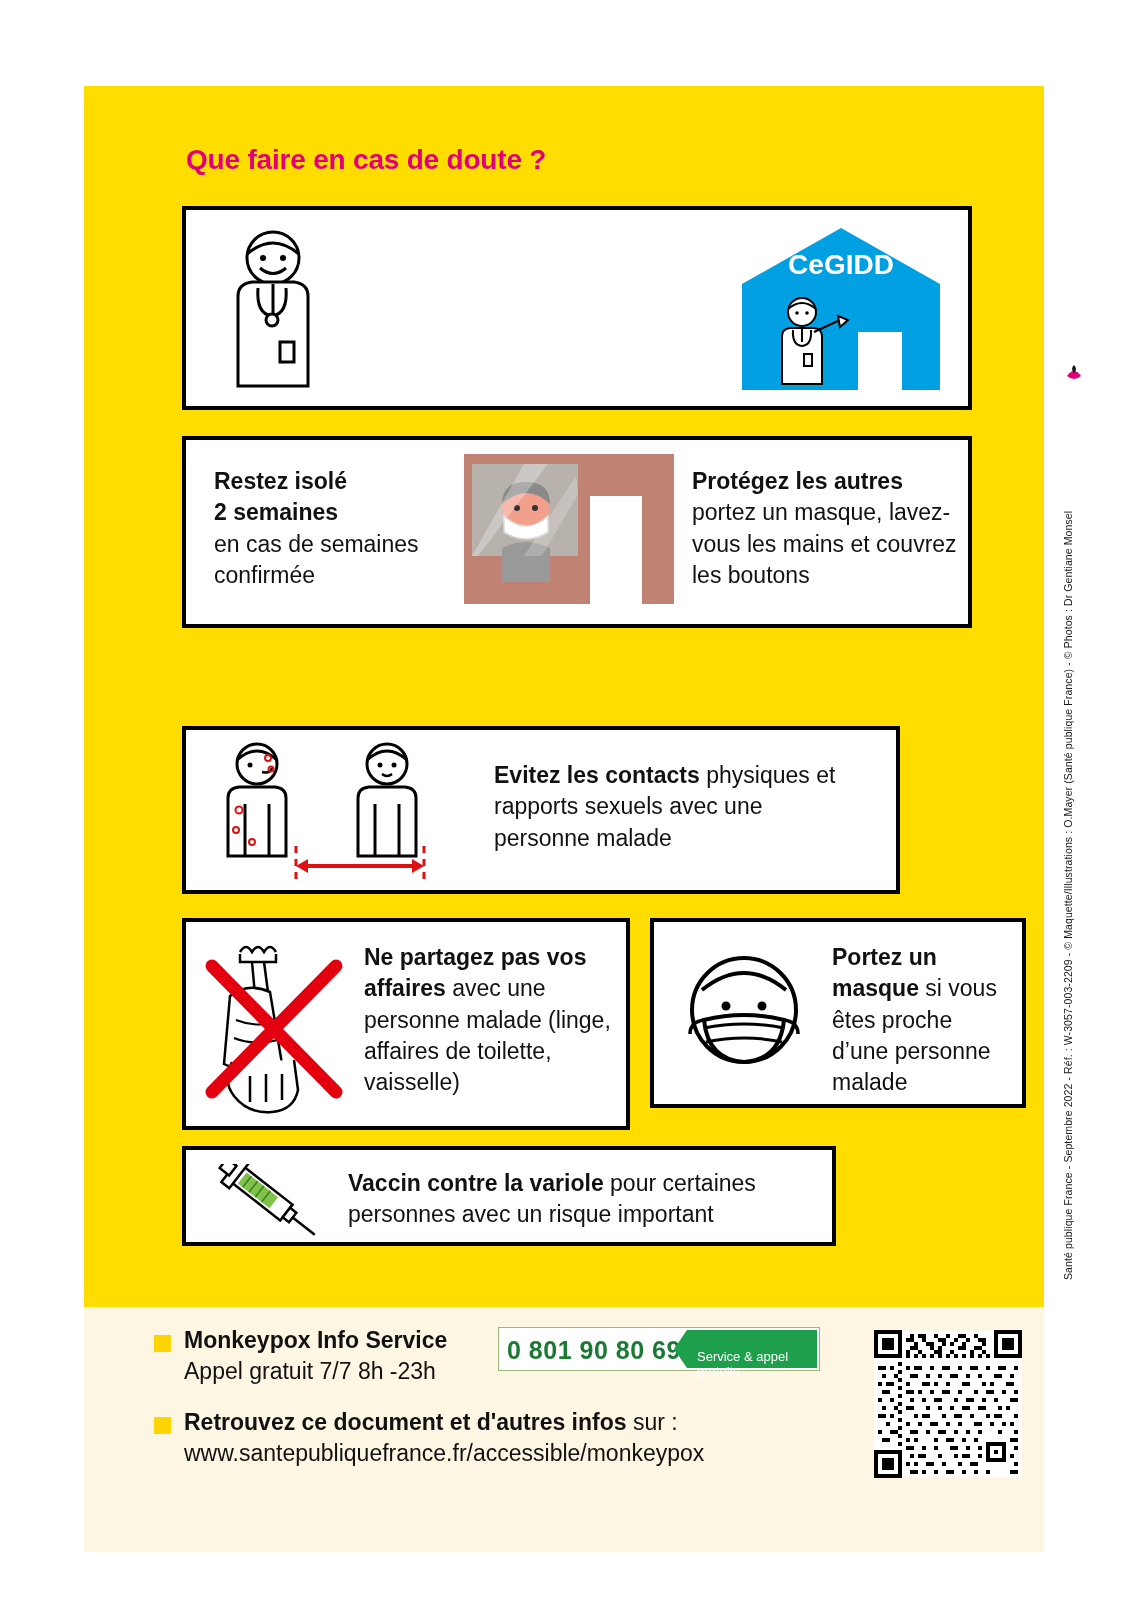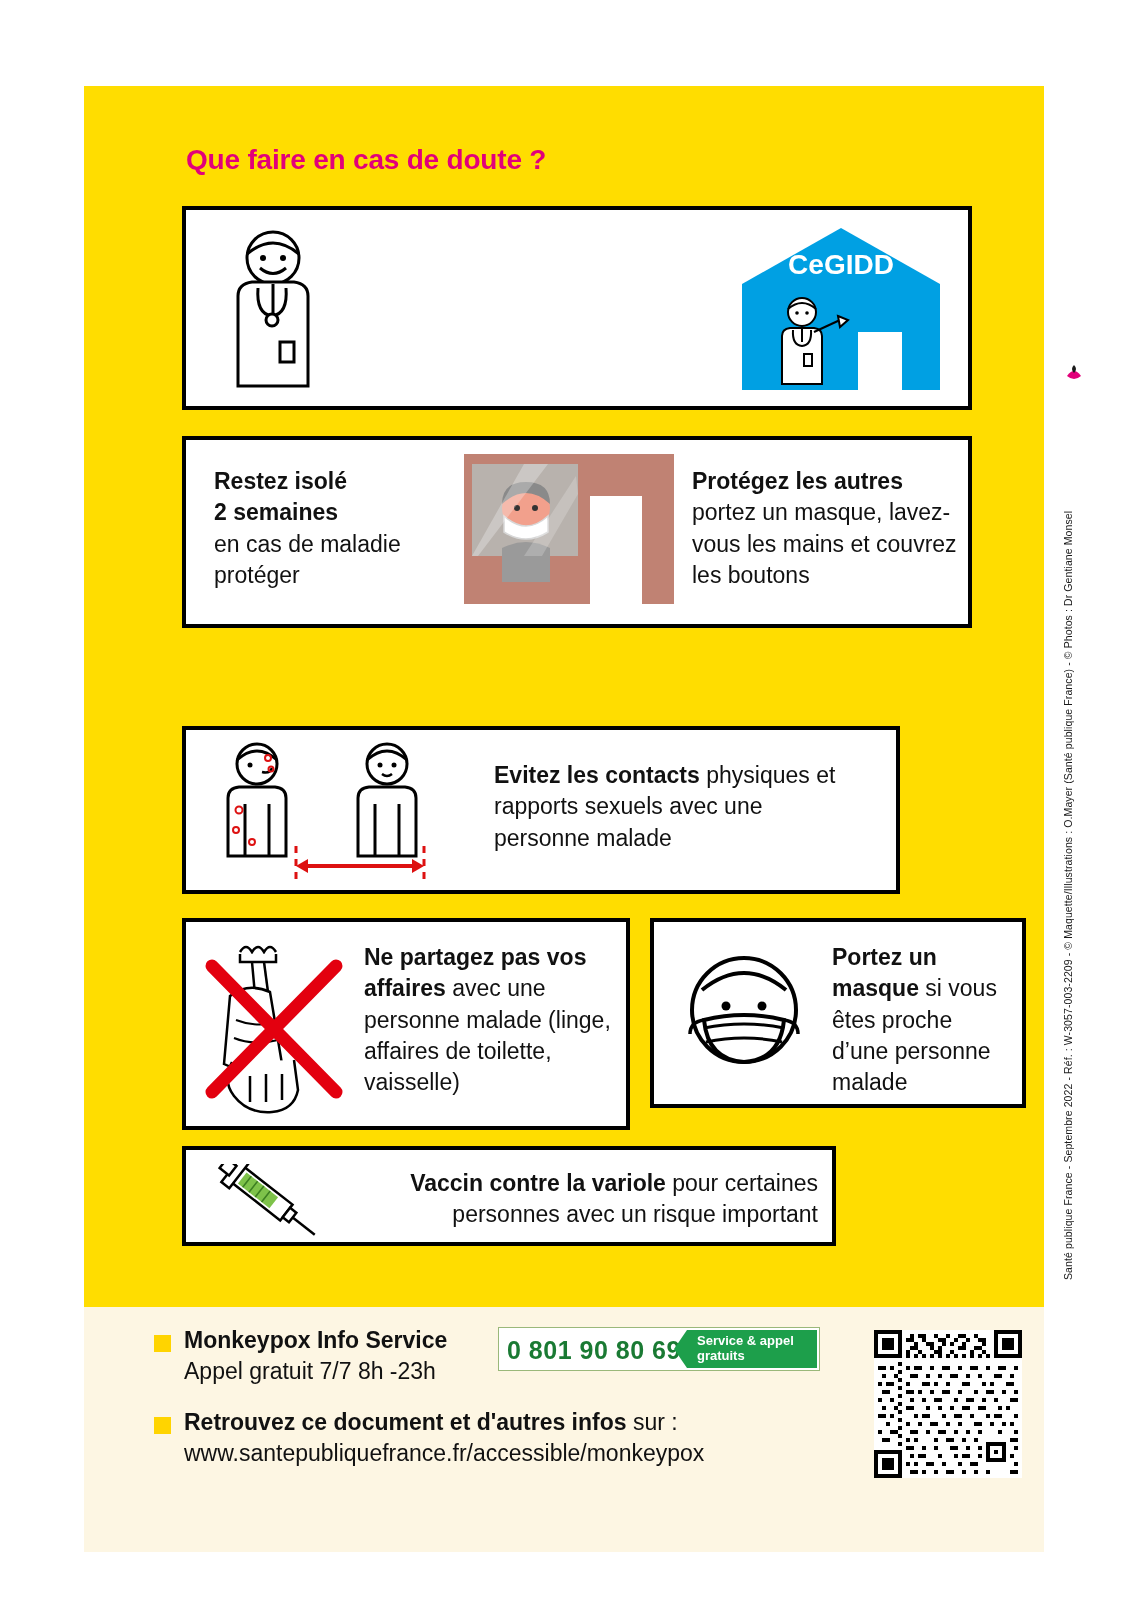--- a/index.html
+++ b/index.html
@@ -117,23 +117,23 @@
   }
   #phone-green {
     position: absolute;
     right: 2px;
     top: 2px;
     width: 130px;
     height: 38px;
     background: #1d9f4b;
     color: #ffffff;
     font-size: 13px;
-    font-weight: bold;
+    font-weight: normal;
     line-height: 1.15;
-    padding: 4px 6px 0 10px;
+    padding: 20px 6px 0 10px;
     box-sizing: border-box;
   }
   #phone-green::before {
     content: "";
     position: absolute;
     left: -13px;
     top: 0;
     border-top: 19px solid transparent;
     border-bottom: 19px solid transparent;
     border-right: 13px solid #1d9f4b;
@@ -194,21 +194,21 @@
         <text x="115" y="52" text-anchor="middle" font-family="Liberation Sans, sans-serif" font-size="28" font-weight="bold" fill="#ffffff">CeGIDD</text>
       </svg>
     </div>
   </div>
 
   <div class="card" style="left:98px; top:350px; width:790px; height:192px;">
 
     <div class="txt" style="left:28px; top:26px; width:240px;">
       <b style="white-space:pre-line">Restez isolé
 2 semaines</b><br>
-      <span>en cas de maladie protéger</span>
+      <span>en cas de semaines confirmée</span>
     </div>
 
     <div style="position:absolute; left:278px; top:14px;">
       <svg width="210" height="160" viewBox="0 0 210 160">
         <rect x="0" y="0" width="210" height="150" fill="#c08273"></rect>
         <rect x="8" y="10" width="106" height="92" fill="#b8b2ad"></rect>
         <rect x="126" y="42" width="52" height="108" fill="#ffffff"></rect>
 
         <g transform="translate(30,24)">
           <circle cx="32" cy="30" r="24" fill="#f2a08c"></circle>
@@ -311,21 +311,21 @@
         <path d="M26 72 q-14 2 -14 14" fill="none" stroke="#000" stroke-width="3.5"></path>
         <path d="M106 72 q14 2 14 14" fill="none" stroke="#000" stroke-width="3.5"></path>
       </svg>
     </div>
 
     <div class="txt" style="left:178px; top:20px; width:180px;">
       <b>Portez un masque</b><span> si vous êtes proche d’une personne malade</span>
     </div>
   </div>
 
-  <div class="card" style="left:98px; top:1060px; width:654px; height:100px;text-align:right;">
+  <div class="card" style="left:98px; top:1060px; width:654px; height:100px;">
 
     <div style="position:absolute; left:24px; top:14px;">
       <svg width="120" height="74" viewBox="0 0 120 74">
         <g transform="rotate(38 60 37)">
           <rect x="18" y="26" width="62" height="20" fill="#ffffff" stroke="#000" stroke-width="2.5"></rect>
           <rect x="24" y="29" width="40" height="14" fill="#7ec24a"></rect>
           <rect x="10" y="20" width="10" height="32" fill="#fff" stroke="#000" stroke-width="2.5"></rect>
           <rect x="0" y="30" width="12" height="12" fill="#fff" stroke="#000" stroke-width="2.5"></rect>
           <rect x="80" y="30" width="8" height="12" fill="#fff" stroke="#000" stroke-width="2.5"></rect>
           <path d="M88 36 L116 36" stroke="#000" stroke-width="2.5"></path>

